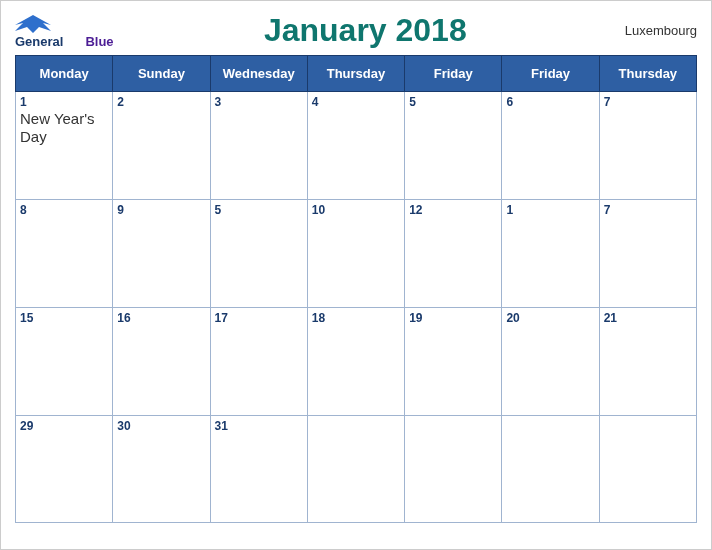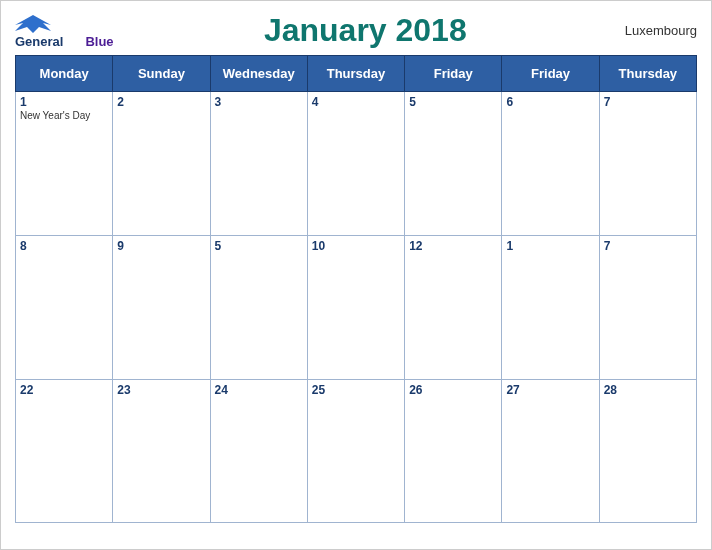--- a/index.html
+++ b/index.html
@@ -74,21 +74,21 @@
       height: 74px;
       background: #fff;
     }
     .day-number {
       font-size: 12px;
       font-weight: bold;
       color: #1a3a6b;
       display: block;
     }
     .holiday-label {
-      font-size: 10px;
+      font-size: 15px;
       color: #333;
       display: block;
       margin-top: 1px;
       line-height: 1.2;
     }
     .empty-cell {
       background: #fff;
     }
   </style>
 </head>
@@ -166,36 +166,51 @@
           </td>
           <td>
             <span class="day-number">1</span>
           </td>
           <td>
             <span class="day-number">7</span>
           </td>
         </tr>
         <tr>
           <td>
-            <span class="day-number">22</span>
-          </td>
-          <td>
-            <span class="day-number">23</span>
-          </td>
-          <td>
-            <span class="day-number">24</span>
-          </td>
-          <td>
-            <span class="day-number">25</span>
-          </td>
-          <td>
-            <span class="day-number">26</span>
-          </td>
-          <td>
-            <span class="day-number">27</span>
-          </td>
-          <td>
-            <span class="day-number">28</span>
-          </td>
+            <span class="day-number">15</span>
+          </td>
+          <td>
+            <span class="day-number">16</span>
+          </td>
+          <td>
+            <span class="day-number">17</span>
+          </td>
+          <td>
+            <span class="day-number">18</span>
+          </td>
+          <td>
+            <span class="day-number">19</span>
+          </td>
+          <td>
+            <span class="day-number">20</span>
+          </td>
+          <td>
+            <span class="day-number">21</span>
+          </td>
+        </tr>
+        <tr>
+          <td>
+            <span class="day-number">29</span>
+          </td>
+          <td>
+            <span class="day-number">30</span>
+          </td>
+          <td>
+            <span class="day-number">31</span>
+          </td>
+          <td class="empty-cell"></td>
+          <td class="empty-cell"></td>
+          <td class="empty-cell"></td>
+          <td class="empty-cell"></td>
         </tr>
       </tbody>
   </table>
 </div>
 
 </body></html>

